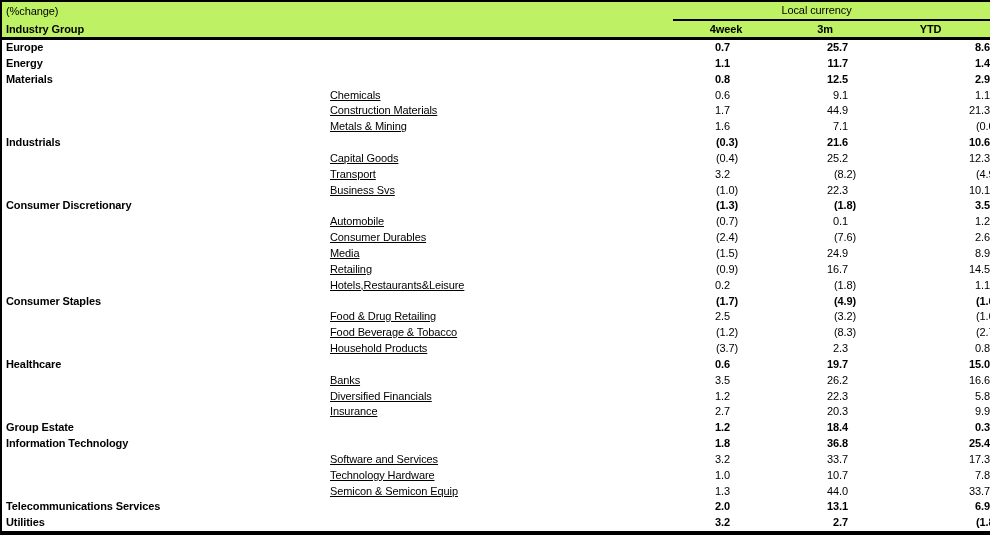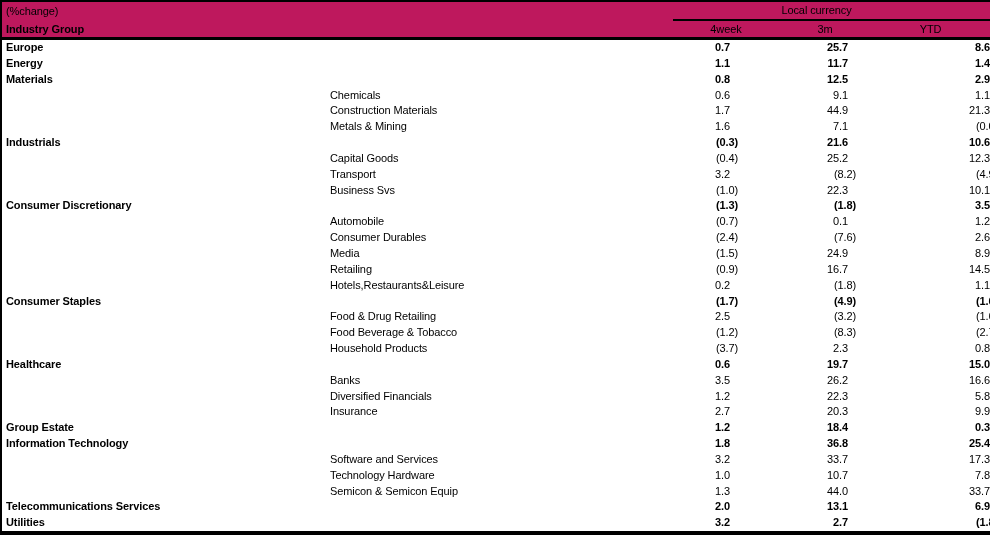--- a/index.html
+++ b/index.html
@@ -13,38 +13,38 @@
     table-layout: fixed;
     width: 990px;
     border: 2px solid #000;
     border-bottom: 4px solid #000;
   }
   col.c-label { width: 672px; }
   col.c-w1 { width: 106px; }
   col.c-w2 { width: 92px; }
   col.c-w3 { width: 120px; }
 
-  thead td { background: #be185d; }
+  thead td { background: #bef264; }
   td { padding: 0; font-size: 11px; letter-spacing: -0.1px; white-space: nowrap; overflow: hidden; }
 
   tr.hrow1 td { height: 17px; line-height: 17px; }
   tr.hrow2 td { height: 16px; line-height: 16px; border-bottom: 3px solid #000; }
 
   td.corner { padding-left: 4px; font-weight: normal; }
   td.lc {
     text-align: center; font-weight: normal;
     border-bottom: 2px solid #000;
     padding-right: 30px;
   }
   td.rowhead { padding-left: 4px; font-weight: bold; }
-  td.ch { text-align: center; font-weight: normal; }
+  td.ch { text-align: center; font-weight: bold; }
 
   tbody td { height: 15.85px; line-height: 15.85px; }
   tbody td.label { padding-left: 4px; }
-  tr.sub td.label { padding-left: 328px; }
+  tr.sub td.label { padding-left: 328px; text-decoration: underline; }
   tr.group td { font-weight: bold; }
 
   td.num { text-align: right; }
   td.num.c1 { padding-right: 49px; }
   td.num.c2 { padding-right: 23px; }
   td.num.c3 { }
   td.num.neg .v { position: relative; left: 8px; }
 </style>
 </head>
 <body>

